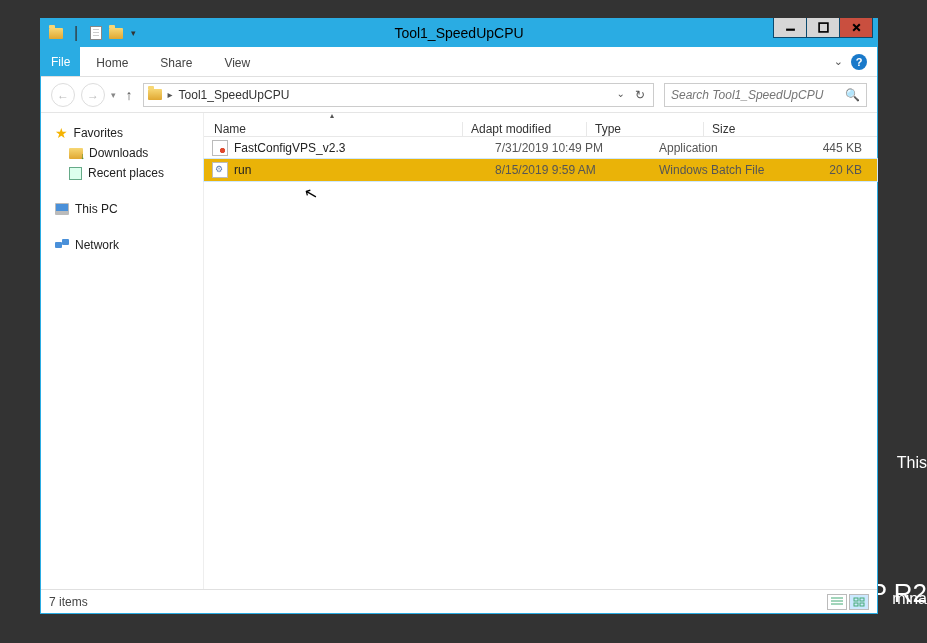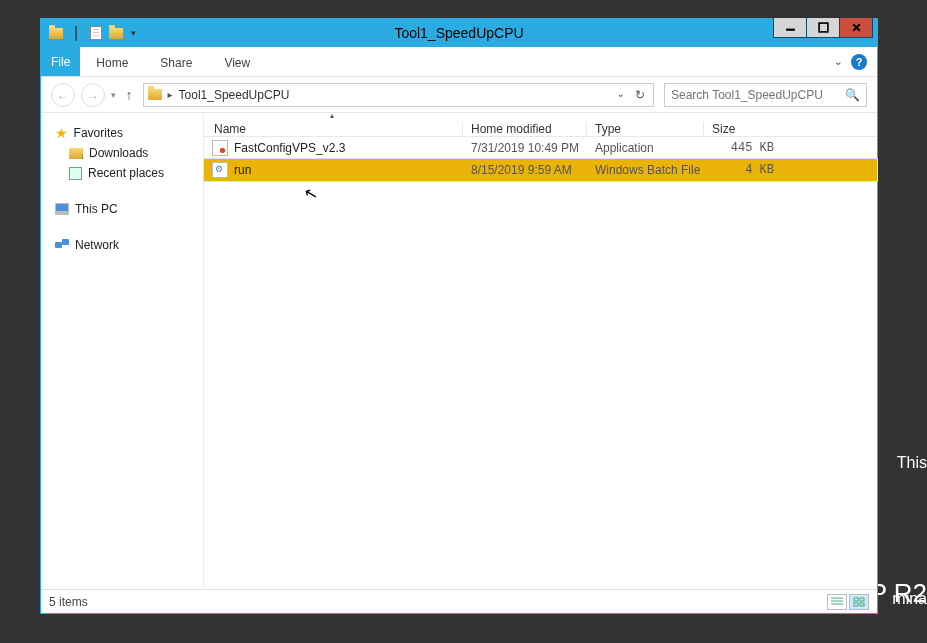--- a/index.html
+++ b/index.html
@@ -25,21 +25,21 @@
     .tab.file { background: #2aace3; color: #fff; padding: 0 10px; }
     .ribbon-right { position: absolute; right: 10px; top: 0; bottom: 0; display: flex; align-items: center; gap: 8px; }
     .help-icon { width: 16px; height: 16px; border-radius: 50%; background: #1979ca; color: #fff; font-size: 11px; font-weight: bold; display: flex; align-items: center; justify-content: center; }
     .navbar { height: 36px; display: flex; align-items: center; padding: 0 10px; gap: 6px; border-bottom: 1px solid #e5e5e5; }
     .navbtn { width: 24px; height: 24px; border: 1px solid #ddd; border-radius: 50%; display: flex; align-items: center; justify-content: center; color: #bbb; font-size: 12px; }
     .up-arrow { color: #555; font-size: 14px; padding: 0 4px; }
     .addressbar { flex: 1; height: 24px; border: 1px solid #ccc; display: flex; align-items: center; padding: 0 2px; font-size: 12px; color: #333; }
     .addr-icon { width: 18px; height: 18px; display:flex; align-items:center; justify-content:center; margin-right:4px;}
     .addr-right { margin-left: auto; display: flex; gap: 10px; padding-right: 6px; color: #555; }
     .searchbox { width: 203px; height: 24px; border: 1px solid #ccc; display: flex; align-items: center; padding: 0 6px; margin-left: 4px; }
-    .searchbox input { border: none; outline: none; font-size: 12px; color: #777; flex: 1; }
+    .searchbox input { border: none; outline: none; font-size: 12px; color: #777; flex: 1; font-style: italic; }
     .search-icon { color: #555; font-size: 12px; }
     .body { flex: 1; display: flex; min-height: 0; }
     .sidebar { width: 163px; border-right: 1px solid #eee; padding-top: 6px; }
     .nav-group { padding: 4px 0 12px 0; }
     .nav-item { display: flex; align-items: center; gap: 6px; padding: 2px 4px 2px 28px; font-size: 12px; color: #222; height: 20px; }
     .nav-item.header { padding-left: 14px; font-size: 12px; }
     .star-ic { color: #f5b301; font-size: 14px; }
     .desktop-ic { width:14px; height:10px; background:#2a6ec9; border:1px solid #2a6ec9; border-radius:1px; position:relative;}
     .desktop-ic::after{content:''; position:absolute; bottom:-3px;left:3px;right:3px;height:2px;background:#777;}
     .dl-ic {width:14px;height:11px;background:linear-gradient(#f7d774,#e0a832);border-radius:1px;position:relative;}
@@ -52,26 +52,26 @@
     .net-ic::after{content:'';position:absolute;right:0;top:0;width:7px;height:6px;background:#4a90d9;border-radius:1px;}
     .content { flex: 1; display: flex; flex-direction: column; }
     .colhdr { height: 24px; display: flex; align-items: center; border-bottom: 1px solid #e8e8e8; font-size: 12px; color: #333; }
     .col { padding: 0 8px; display:flex; align-items:center; gap:4px;}
     .col.name { width: 259px; border-right: 1px solid #e8e8e8; padding-left: 10px; }
     .col.date { width: 124px; border-right: 1px solid #e8e8e8; }
     .col.type { width: 117px; border-right: 1px solid #e8e8e8; }
     .col.size { width: 78px; text-align: right; justify-content: flex-start; }
     .sort-arrow { position: absolute; font-size: 8px; color: #555; }
     .rows { flex: 1; }
-    .row { height: 22px; display: flex; align-items: center; font-size: 12px; color: #222; }
+    .row { height: 22px; display: flex; align-items: center; font-size: 12px; color: #222; gap: 24px; }
     .row .cell { padding: 0 8px; overflow: hidden; white-space: nowrap; }
     .row .cell.nm { width: 259px; display: flex; align-items: center; gap: 6px; padding-left: 8px; }
     .row .cell.dt { width: 124px; color: #555; }
-    .row .cell.tp { width: 117px; color: #555; }
-    .row .cell.sz { width: 78px; text-align: right; color: #555; font-family: Liberation Mono, monospace; }
+    .row .cell.tp { width: 117px; color: #555; margin-left: 16px; }
+    .row .cell.sz { width: 78px; text-align: right; color: #555; }
     .row.hover { background: #eab308; outline: 1px solid #cde8ff; }
     .file-app-ic{width:16px;height:16px;background:#fff;border:1px solid #bbb;position:relative;}
     .file-app-ic::after{content:'';position:absolute;bottom:0;right:0;width:9px;height:9px;background:radial-gradient(circle,#e04b2f 40%,#b02a1f 42%,transparent 45%),#fff;border-radius:50%;}
     .file-bat-ic{width:16px;height:16px;background:#fff;border:1px solid #bbb;position:relative;}
     .file-bat-ic::after{content:'⚙';position:absolute;top:1px;left:2px;font-size:9px;color:#5a7ab0;}
     .statusbar { height: 24px; border-top: 1px solid #e0e0e0; display: flex; align-items: center; padding: 0 8px; font-size: 12px; color: #444; }
     .view-toggles { margin-left: auto; display: flex; gap: 2px; }
     .vt { width: 20px; height: 16px; border: 1px solid #bbb; display:flex; align-items:center; justify-content:center;}
     .vt.sel { background:#cce8ff;}
     .cursor { position: absolute; left: 263px; top: 165px; font-size: 16px; color: #000; transform: rotate(-15deg); pointer-events:none;}
@@ -182,49 +182,49 @@
         </div>
       </div>
     </div>
 
     <div class="content">
       <div class="colhdr" style="position:relative;align-items:flex-end;">
         <div class="col name">
           <span>Name</span>
         </div>
         <span class="sort-arrow" style="left:126px;top:-2px;">▴</span>
-        <div class="col date">Home modified</div>
+        <div class="col date">Adapt modified</div>
         <div class="col type">Type</div>
         <div class="col size">Size</div>
       </div>
       <div class="rows">
         <div class="row">
           <div class="cell nm">
             <span class="file-app-ic"></span>
             <span>FastConfigVPS_v2.3</span>
           </div>
           <div class="cell dt">7/31/2019 10:49 PM</div>
           <div class="cell tp">Application</div>
           <div class="cell sz">445 KB</div>
         </div>
         <div class="row hover">
           <div class="cell nm">
             <span class="file-bat-ic"></span>
             <span>run</span>
           </div>
           <div class="cell dt">8/15/2019 9:59 AM</div>
           <div class="cell tp">Windows Batch File</div>
-          <div class="cell sz">4 KB</div>
+          <div class="cell sz">20 KB</div>
         </div>
       </div>
     </div>
   </div>
 
   <div class="statusbar">
-    <span>5 items</span>
+    <span>7 items</span>
     <div class="view-toggles">
       <div class="vt">
           <svg width="12" height="10" viewBox="0 0 12 10">
             <line x1="0" y1="1" x2="12" y2="1" stroke="#4a7" stroke-width="1"></line>
             <line x1="0" y1="4" x2="12" y2="4" stroke="#4a7"></line>
             <line x1="0" y1="7" x2="12" y2="7" stroke="#4a7"></line>
           </svg>
         </div>
       <div class="vt sel">
           <svg width="12" height="10" viewBox="0 0 12 10">

